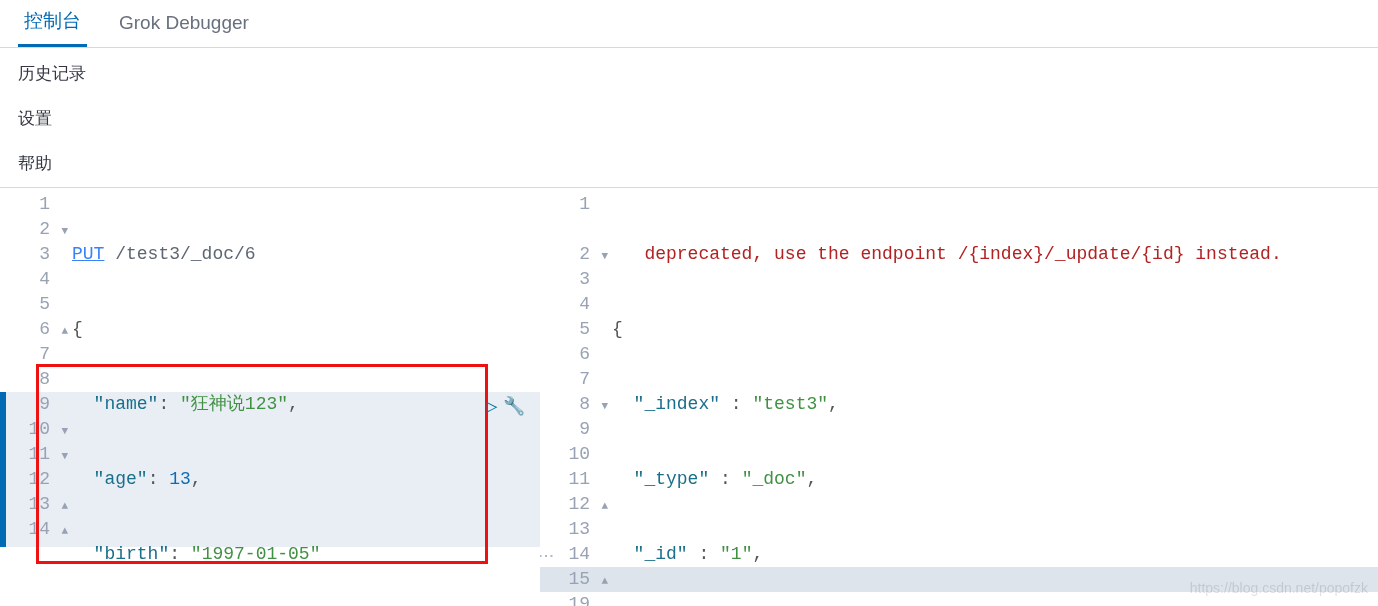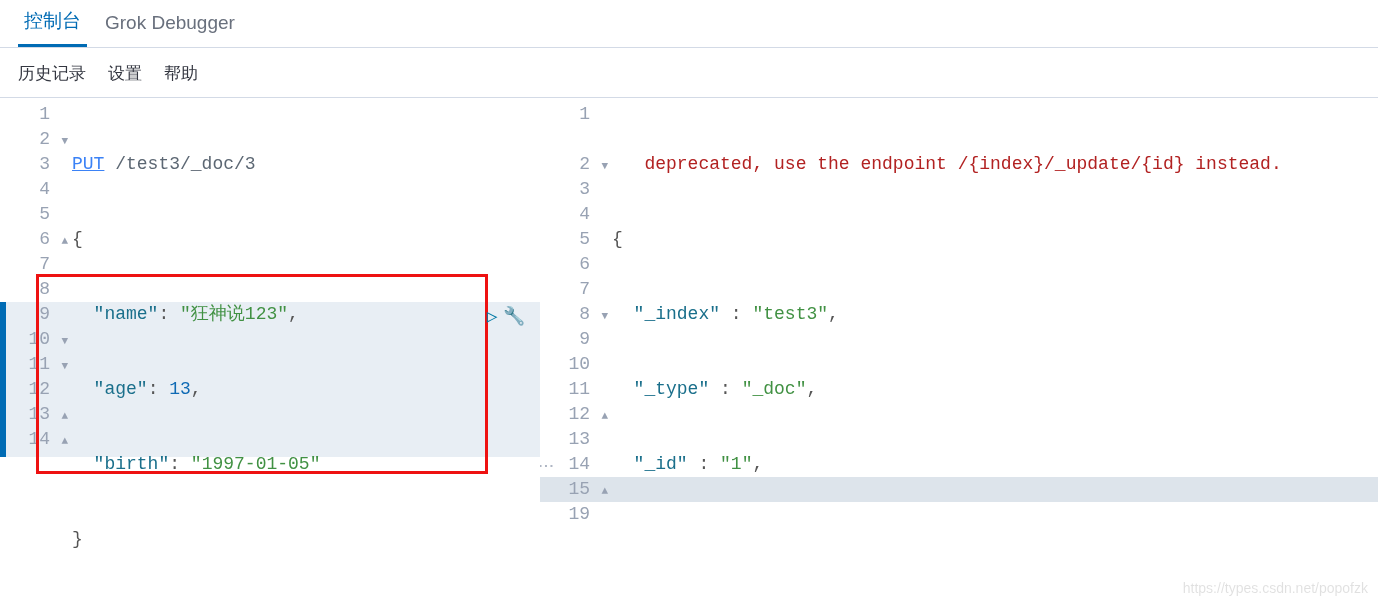--- a/index.html
+++ b/index.html
@@ -6,21 +6,21 @@
   body {
     font-family: -apple-system, BlinkMacSystemFont, "Segoe UI", Helvetica, Arial, sans-serif;
     background: #fff;
     width: 1378px;
     height: 606px;
     overflow: hidden;
     color: #343741;
   }
   .tabs {
     display: flex;
-    gap: 12px;
+    gap: 26px;
     padding: 0 18px;
     border-bottom: 1px solid #d3dae6;
     height: 48px;
     align-items: flex-end;
   }
   .tab {
     padding: 12px 6px 10px 6px;
     font-size: 19px;
     color: #69707d;
     cursor: pointer;
@@ -30,20 +30,21 @@
     color: #006bb4;
     border-bottom-color: #006bb4;
     font-weight: 500;
   }
   .toolbar {
     display: flex;
     gap: 22px;
     padding: 14px 18px 12px 18px;
     font-size: 17px;
     color: #343741;
+    flex-direction: column;
   }
   .toolbar span { cursor: pointer; }
   .panes {
     display: flex;
     height: 500px;
   }
   .pane {
     flex: 1;
     position: relative;
     overflow: hidden;
@@ -172,21 +173,21 @@
       <div>8</div>
       <div>9</div>
       <div>10<span class="fold">▼</span></div>
       <div>11<span class="fold">▼</span></div>
       <div>12</div>
       <div>13<span class="fold">▲</span></div>
       <div>14<span class="fold">▲</span></div>
     </div>
 
     <div class="code">
-      <div class="line"><span class="method-put">PUT</span><span class="path"> /test3/_doc/3</span></div>
+      <div class="line"><span class="method-put">PUT</span><span class="path"> /test3/_doc/6</span></div>
       <div class="line"><span class="punc">{</span></div>
       <div class="line">  <span class="key">"name"</span><span class="punc">: </span><span class="str">"狂神说123"</span><span class="punc">,</span></div>
       <div class="line">  <span class="key">"age"</span><span class="punc">: </span><span class="num">13</span><span class="punc">,</span></div>
       <div class="line">  <span class="key">"birth"</span><span class="punc">: </span><span class="str">"1997-01-05"</span></div>
       <div class="line"><span class="punc">}</span></div>
       
       
       
       
       
@@ -235,13 +236,13 @@
       
       
       
       
       
     </div>
   </div>
 
 </div>
 
-<div class="watermark">https://types.csdn.net/popofzk</div>
+<div class="watermark">https://blog.csdn.net/popofzk</div>
 
 </body></html>

